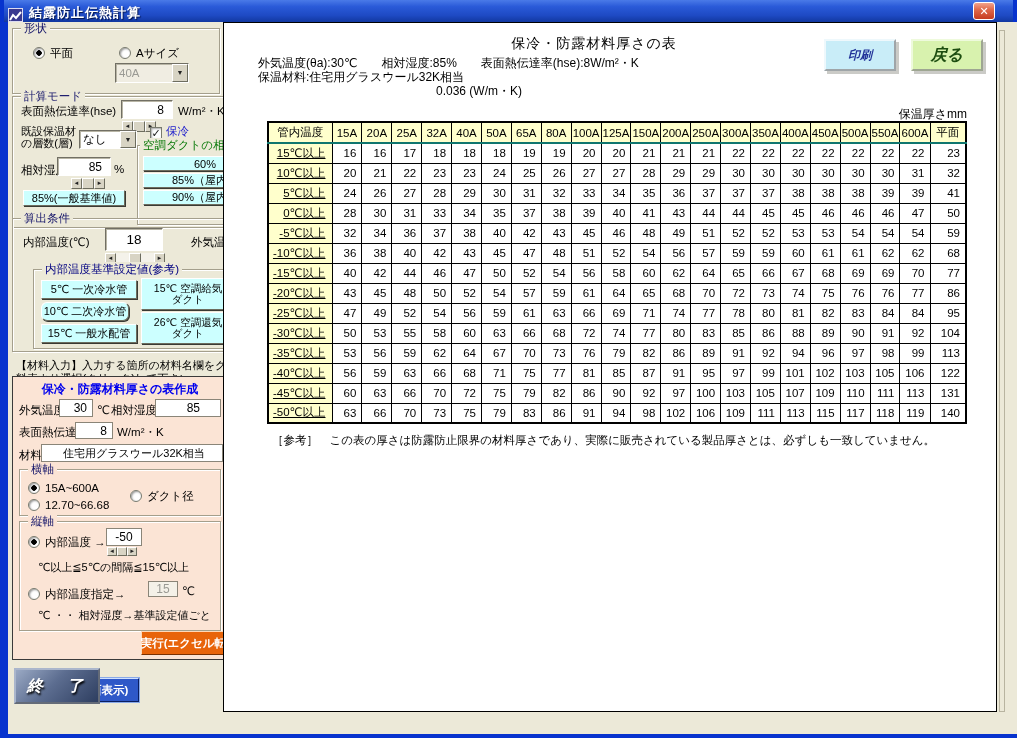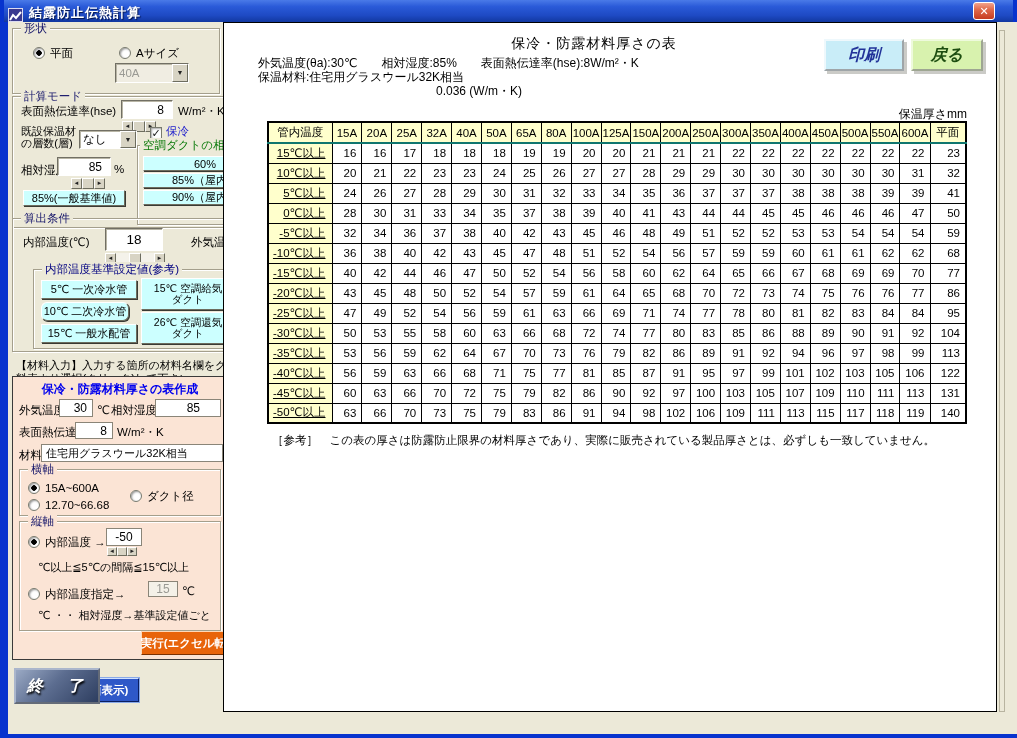--- a/index.html
+++ b/index.html
@@ -61,23 +61,23 @@
   .execorange { background:#E8640A; color:#fff; font-size:11.5px; font-weight:bold; display:flex; align-items:center;
     justify-content:center; border:1px solid; border-color:#ffd9b8 #7a3000 #7a3000 #ffd9b8; white-space:nowrap; }
   #exitbtn { position:absolute; left:6px; top:646px; width:86px; height:36px;
     background:linear-gradient(135deg,#9aa9c4 0%,#5c6d90 45%,#2e3e60 100%);
     border:2px outset #aab6cc; color:#fff; font-style:italic; font-weight:bold; font-size:16px;
     display:flex; align-items:center; justify-content:center; letter-spacing:4px; text-shadow:1px 2px 2px #000; }
   
   #report { position:absolute; left:215px; top:0; width:774px; height:690px; background:#fff; border:1px solid #000; z-index:5; }
   #rtitle { position:absolute; left:0; top:12px; width:740px; text-align:center; font-size:14px; color:#000; letter-spacing:1px; }
   .rinfo { position:absolute; font-size:12px; color:#000; white-space:nowrap; }
-  #printbtn { position:absolute; left:600px; top:16px; width:80px; height:32px; background:#C9EDF8;
+  #printbtn { position:absolute; left:600px; top:16px; width:72px; height:32px; background:#C9EDF8;
     border:2px outset #eef8fc; box-shadow:3px 3px 0 rgba(140,140,130,.45);
-    color:#223399; font-style:italic; font-weight:bold; font-size:16px;
+    color:#223399; font-style:italic; font-weight:bold; font-size:12px;
     display:flex; align-items:center; justify-content:center; }
   #backbtn { position:absolute; left:687px; top:16px; width:72px; height:32px; background:#D8F2AE;
     border:2px outset #eefadc; box-shadow:3px 3px 0 rgba(140,140,130,.45);
     color:#1d4d10; font-style:italic; font-weight:bold; font-size:16px;
     display:flex; align-items:center; justify-content:center; }
   #unitlabel { position:absolute; left:540px; top:83px; width:203px; text-align:right; font-size:12px; }
   
   #ttable { position:absolute; left:43px; top:98px; width:700px; border-collapse:collapse; table-layout:fixed;
     border:2px solid #000; font-size:11.5px; }
   #ttable th, #ttable td { border:1px solid #000; height:20px; overflow:hidden; }
@@ -192,21 +192,21 @@
       <div class="abs" style="left:0;top:4px;width:100%;text-align:center;font-size:12px;font-weight:bold;color:#0000EE;">保冷・防露材料厚さの表作成</div>
       <span class="lbl abs" style="left:6px;top:26px;">外気温度</span>
       <div class="pfield abs" style="left:46px;top:22px;width:34px;height:18px;justify-content:flex-end;padding-right:5px;">30</div>
       <span class="lbl abs" style="left:84px;top:26px;">℃</span>
       <span class="lbl abs" style="left:98px;top:26px;">相対湿度</span>
       <div class="pfield abs" style="left:142px;top:22px;width:66px;height:18px;justify-content:flex-end;padding-right:20px;">85</div>
       <span class="lbl abs" style="left:6px;top:48px;">表面熱伝達率</span>
       <div class="pfield abs" style="left:62px;top:45px;width:38px;height:17px;justify-content:flex-end;padding-right:5px;">8</div>
       <span class="lbl abs" style="left:104px;top:48px;">W/m²・K</span>
       <span class="lbl abs" style="left:6px;top:71px;">材料</span>
-      <div class="pfield abs" style="left:28px;top:67px;width:182px;height:18px;font-size:11px;padding-left:4px;">住宅用グラスウール32K相当</div>
+      <div class="pfield abs" style="left:28px;top:67px;width:182px;height:18px;font-size:11px;padding-left:21px;">住宅用グラスウール32K相当</div>
 
       <div class="group" style="left:6px;top:92px;width:202px;height:47px;">
         <span class="gtitle" style="background:#FBE4D5;">横軸</span>
         <span class="abs" style="left:8px;top:8px;">
           <span class="radio sel"></span><span class="rlabel">15A~600A</span>
         </span>
         <span class="abs" style="left:8px;top:25px;">
           <span class="radio"></span><span class="rlabel">12.70~66.68</span>
         </span>
         <span class="abs" style="left:110px;top:16px;">

